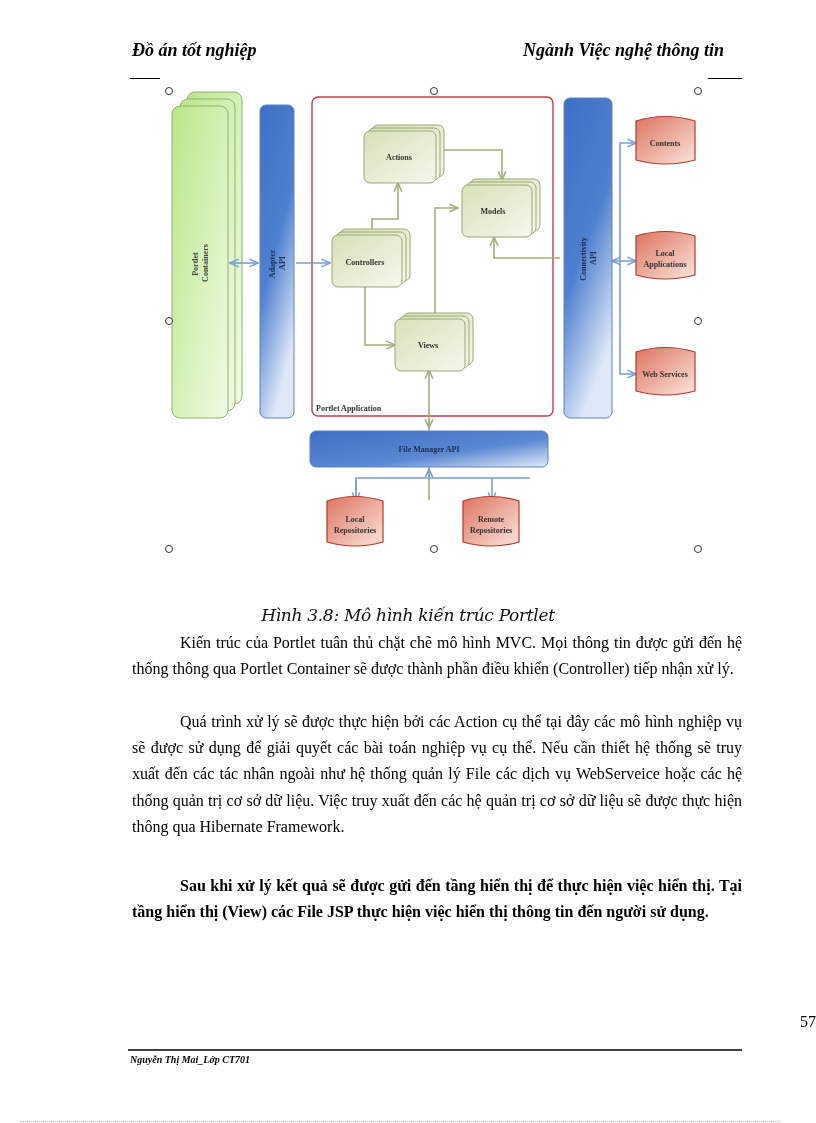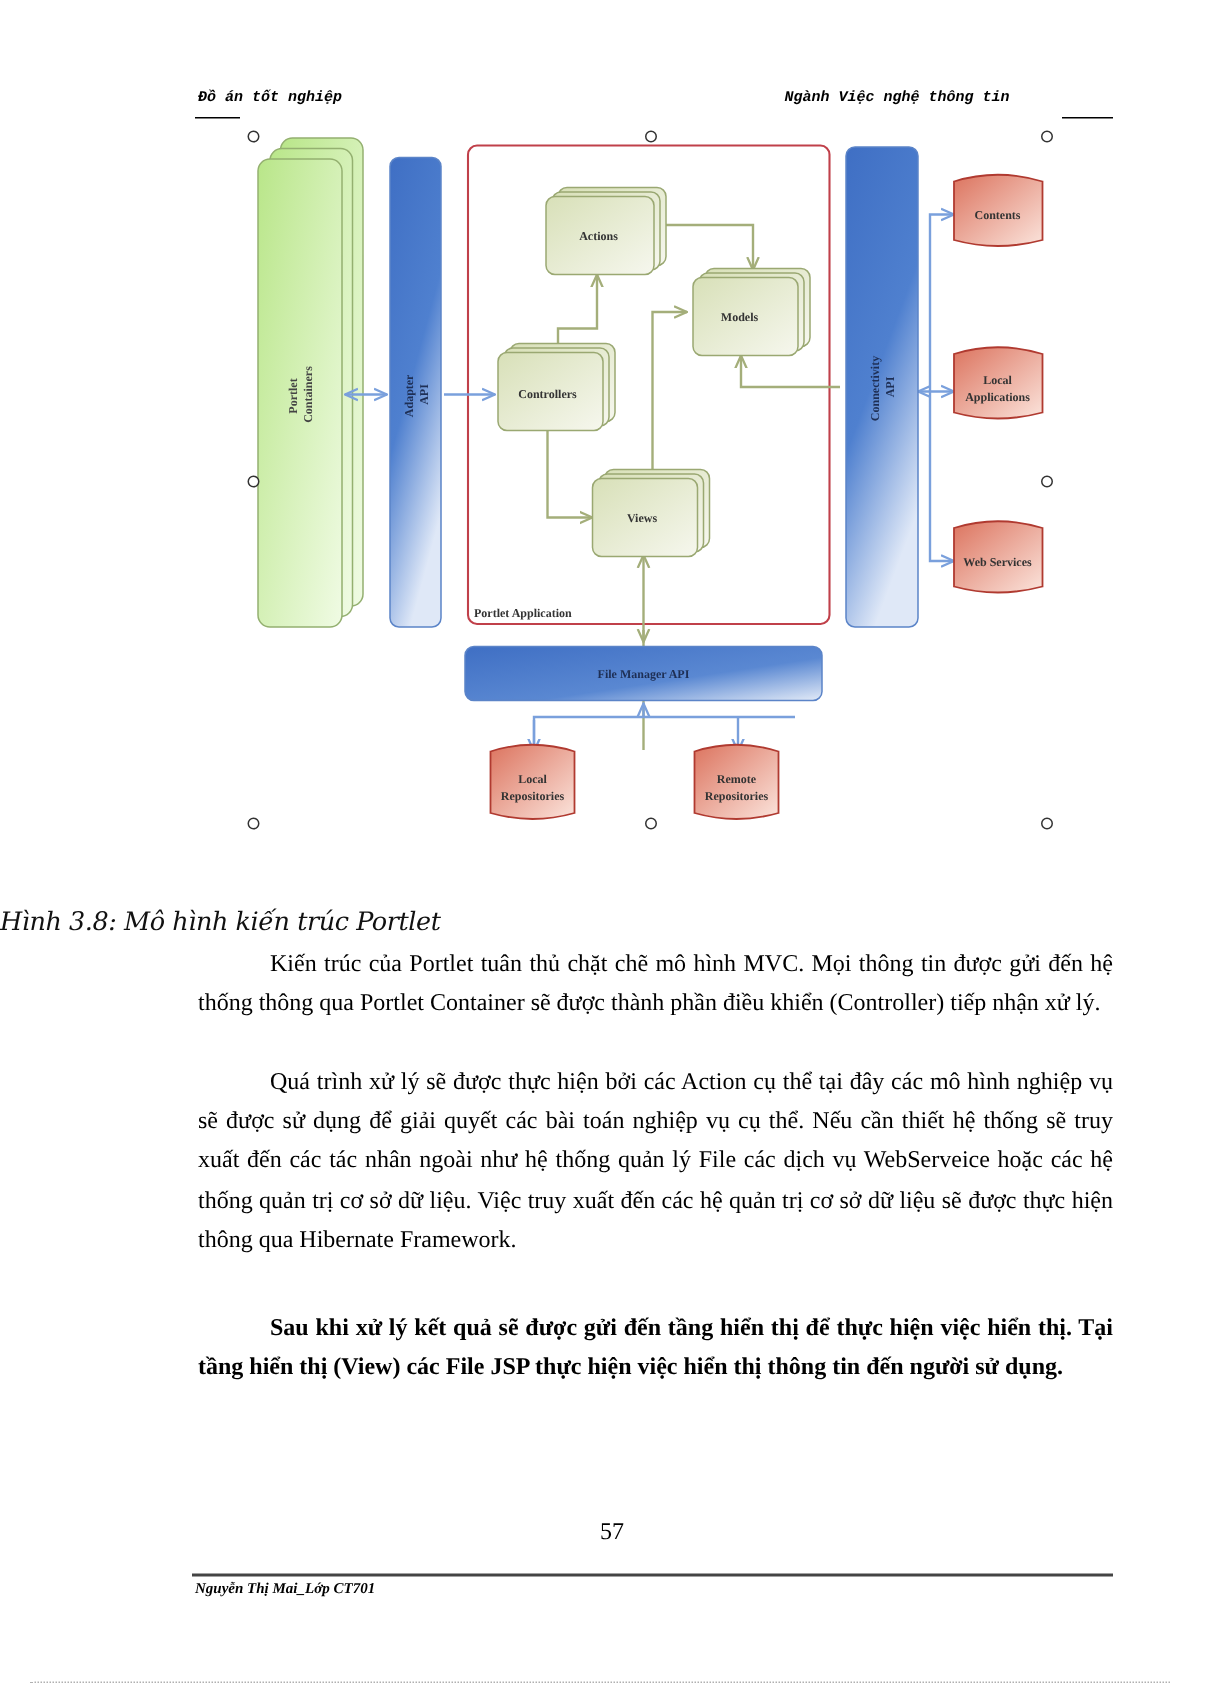--- a/index.html
+++ b/index.html
@@ -1,24 +1,24 @@
 <!DOCTYPE html>
 <html><head>
 <meta charset="utf-8">
 <style>
   html, body { margin:0; padding:0; background:#ffffff; }
   body { width:816px; height:1123px; position:relative; overflow:hidden; font-family:"Liberation Serif", serif; color:#000; }
   .abs { position:absolute; }
-  .hdr-text { font-family:Liberation Mono, monospace; font-style:italic; font-weight:bold; font-size:10px; top:60px; }
+  .hdr-text { font-family:Liberation Serif, serif; font-style:italic; font-weight:bold; font-size:18px; top:40px; }
   .hdr-line { height:1px; background:#000; top:78px; }
   .handle { width:6px; height:6px; border:1px solid #333; border-radius:50%; background:#fff; }
   svg text { font-family:"Liberation Serif", serif; }
-  .caption { top:605px; left:0; width:816px; font-style:italic; font-size:17px; font-family:"DejaVu Serif", serif; letter-spacing:-0.3px; color:#111; }
+  .caption { top:605px; left:0; width:816px; text-align:center; font-style:italic; font-size:17px; font-family:"DejaVu Serif", serif; letter-spacing:-0.3px; color:#111; }
   .para { left:132px; width:610px; font-size:16px; line-height:26.2px; text-align:justify; text-indent:48px; }
-  .pnum { top:1013px; left:0; width:816px; text-align:center; font-size:16px; }
+  .pnum { top:1013px; left:0; width:816px; text-align:right; font-size:16px; }
   .foot-line { top:1049px; left:128px; width:614px; height:2px; background:#444; }
   .foot-text { top:1054px; left:130px; font-style:italic; font-weight:bold; font-size:10px; }
   .page-edge { top:1121px; left:20px; width:760px; border-top:1px dotted #b0b0b0; }
 </style>
 </head>
 <body>
 
 <div class="abs hdr-text" style="left:132px;">Đồ án tốt nghiệp</div>
 <div class="abs hdr-text" style="left:523px;">Ngành Việc nghệ thông tin</div>
 <div class="abs hdr-line" style="left:130px; width:30px;"></div>

